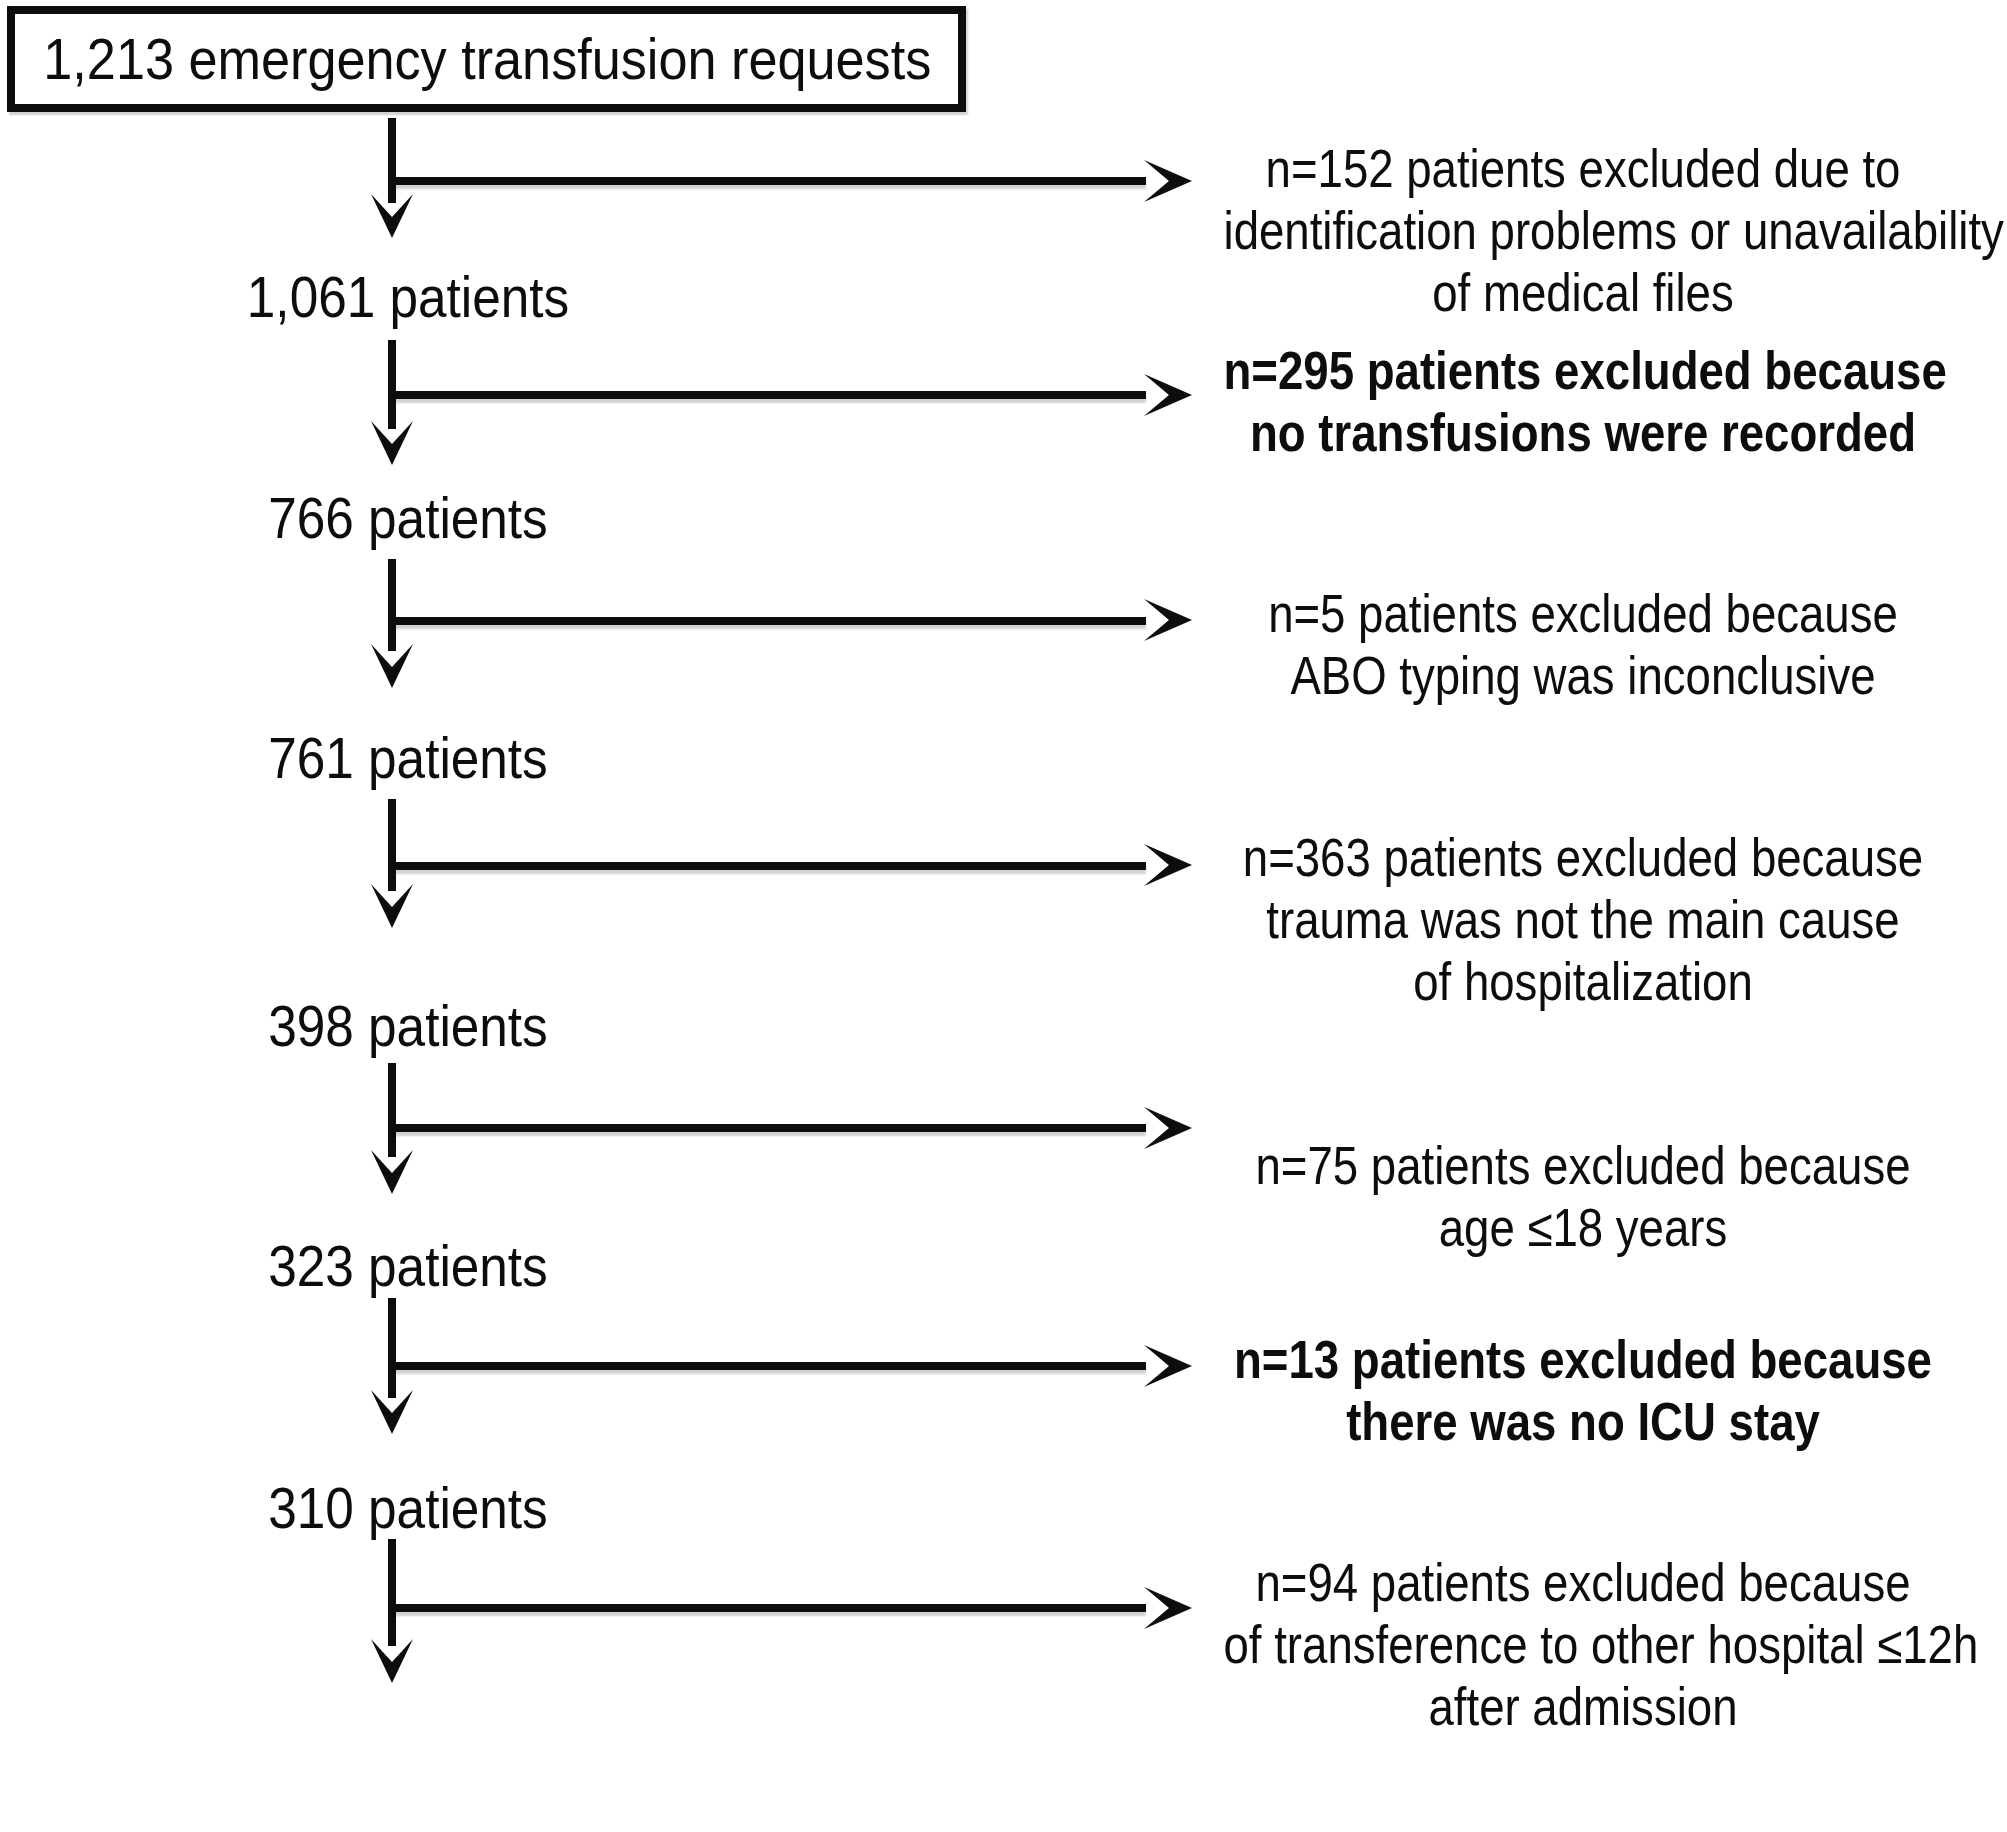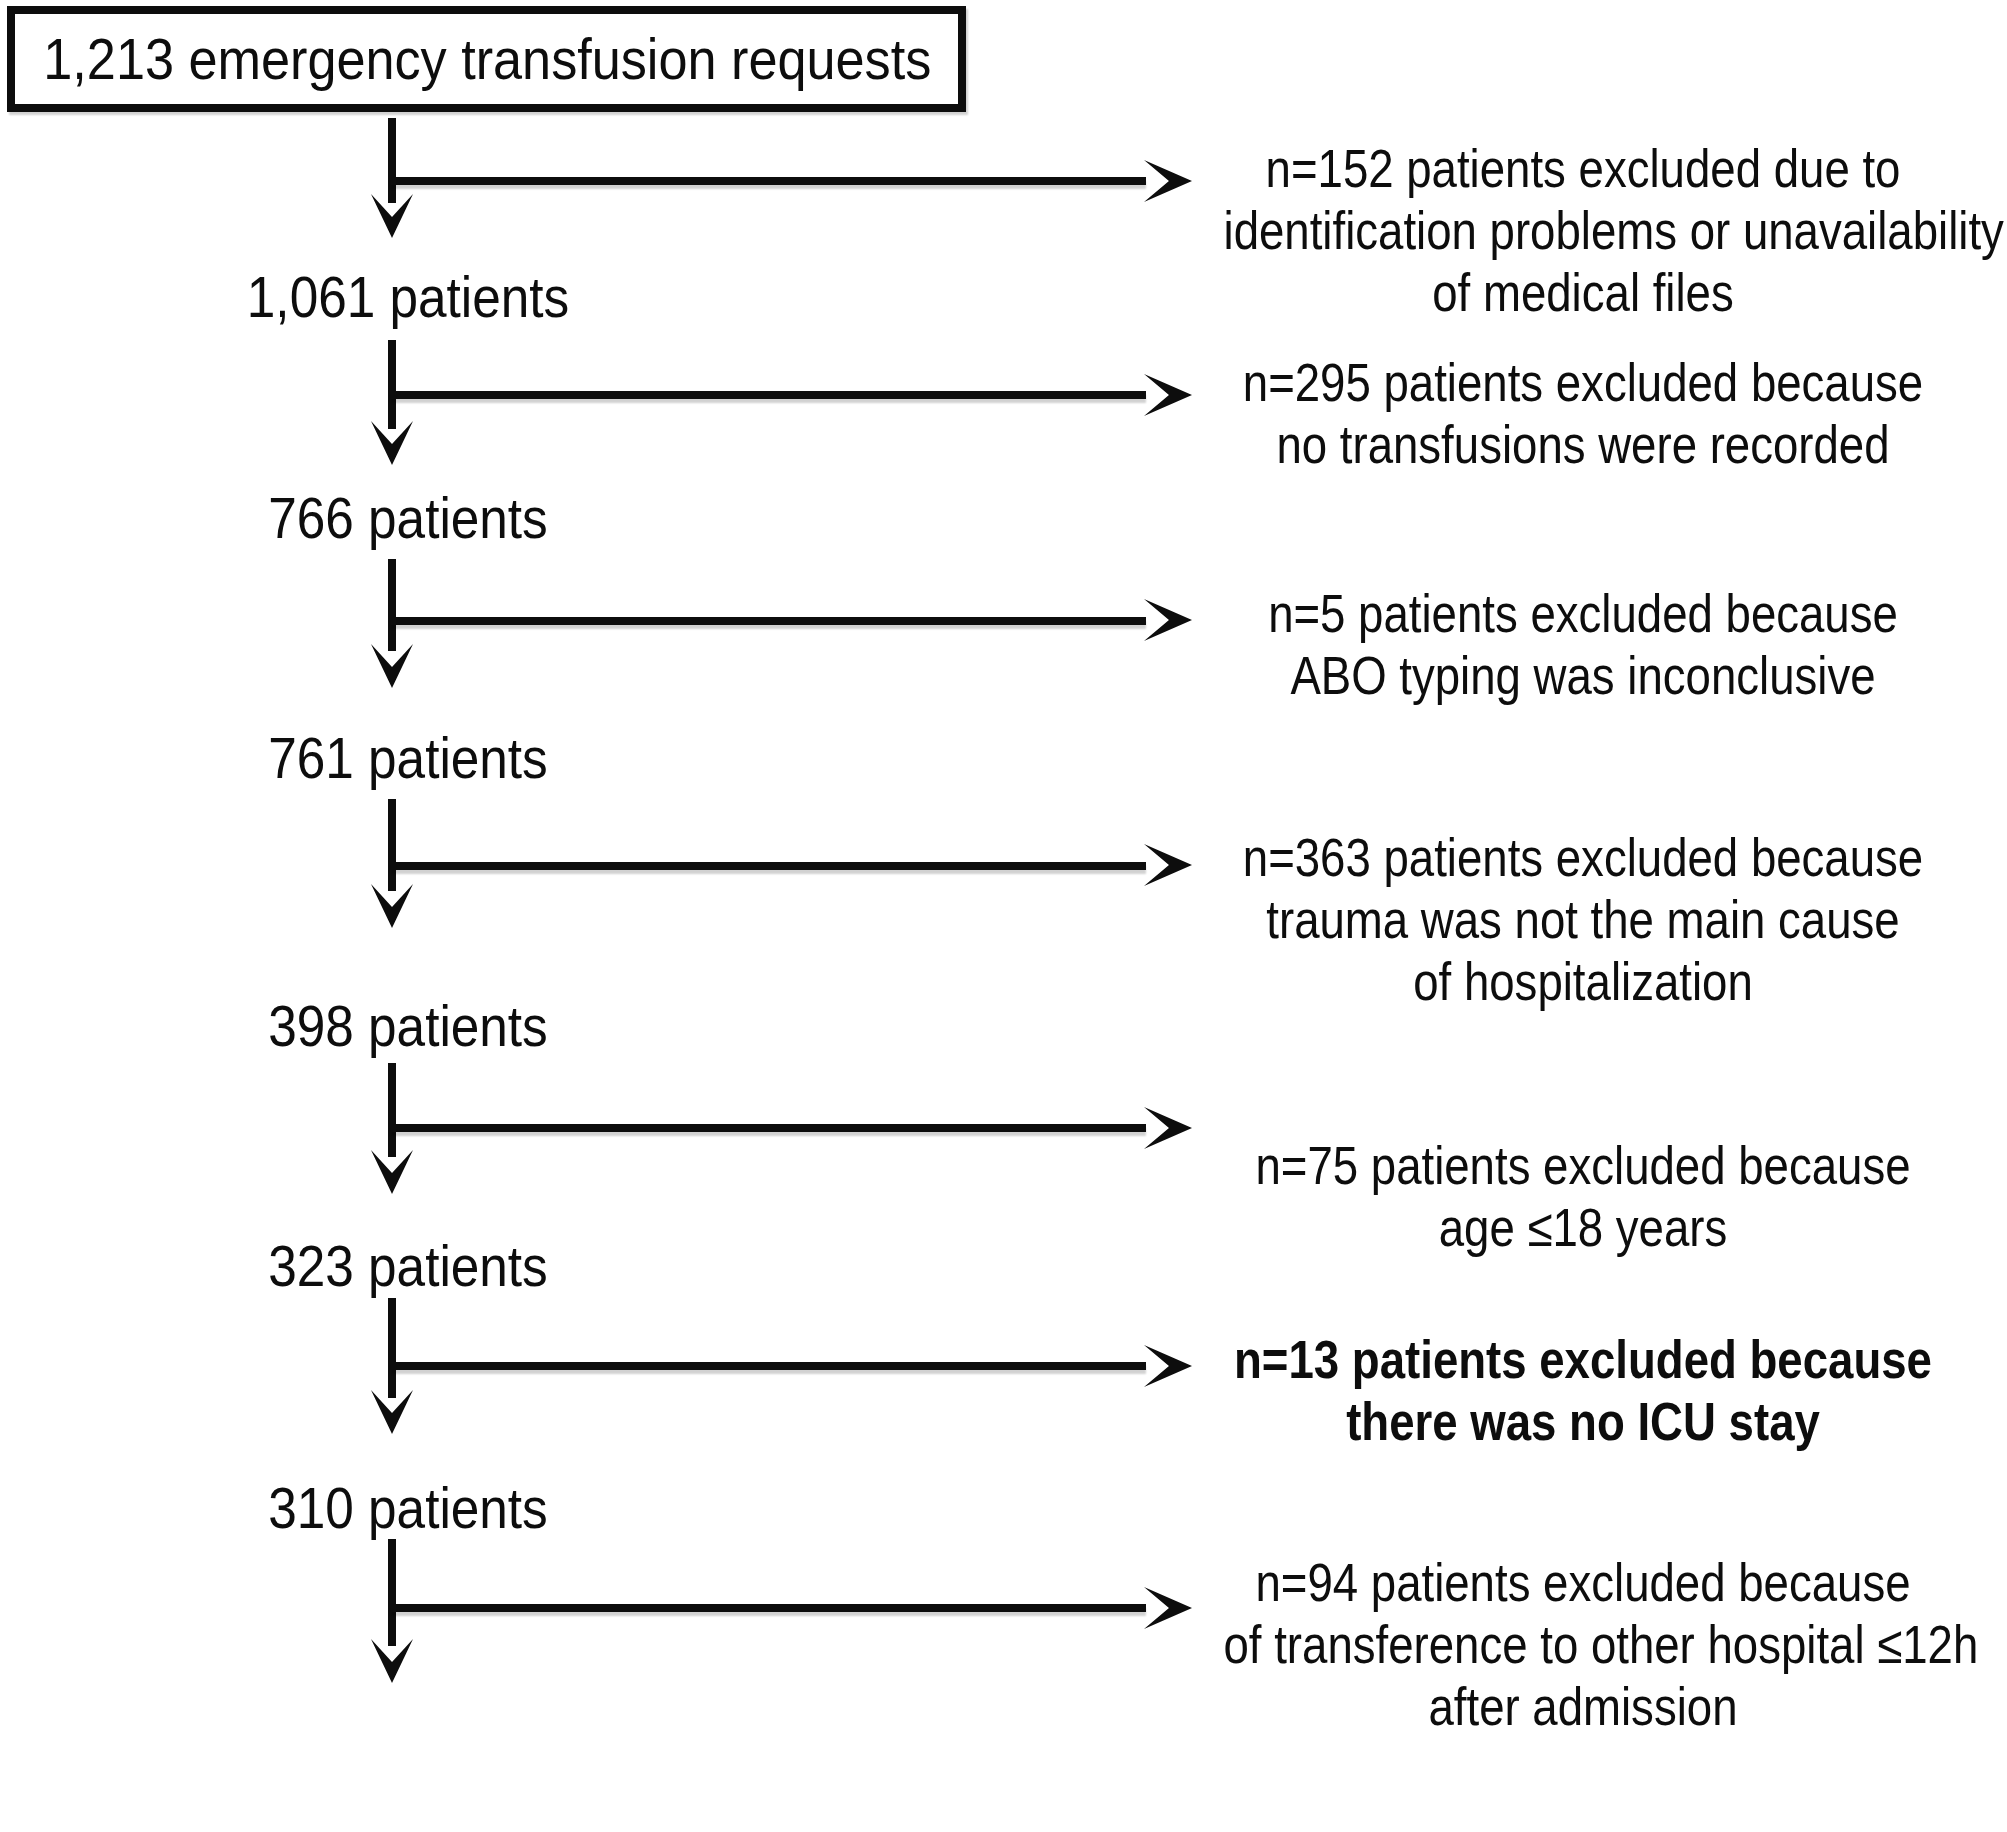--- a/index.html
+++ b/index.html
@@ -87,21 +87,21 @@
       <div class="xline">of medical files</div>
     </div>
     <div class="count" style="top:264px;">1,061 patients</div>
   </div>
 
   <div>
     <div class="vline" style="top:340px;height:89px;"></div>
     <div class="ah-down" style="top:421px;"></div>
     <div class="hline" style="top:391px;"></div>
     <div class="ah-right" style="top:374px;"></div>
-    <div class="excl" style="top:352px;">
+    <div class="excl" style="top:340px;font-weight:bold;">
       <div class="xline">n=295 patients excluded because</div>
       <div class="xline">no transfusions were recorded</div>
     </div>
     <div class="count" style="top:485px;">766 patients</div>
   </div>
 
   <div>
     <div class="vline" style="top:559px;height:92px;"></div>
     <div class="ah-down" style="top:644px;"></div>
     <div class="hline" style="top:617px;"></div>

